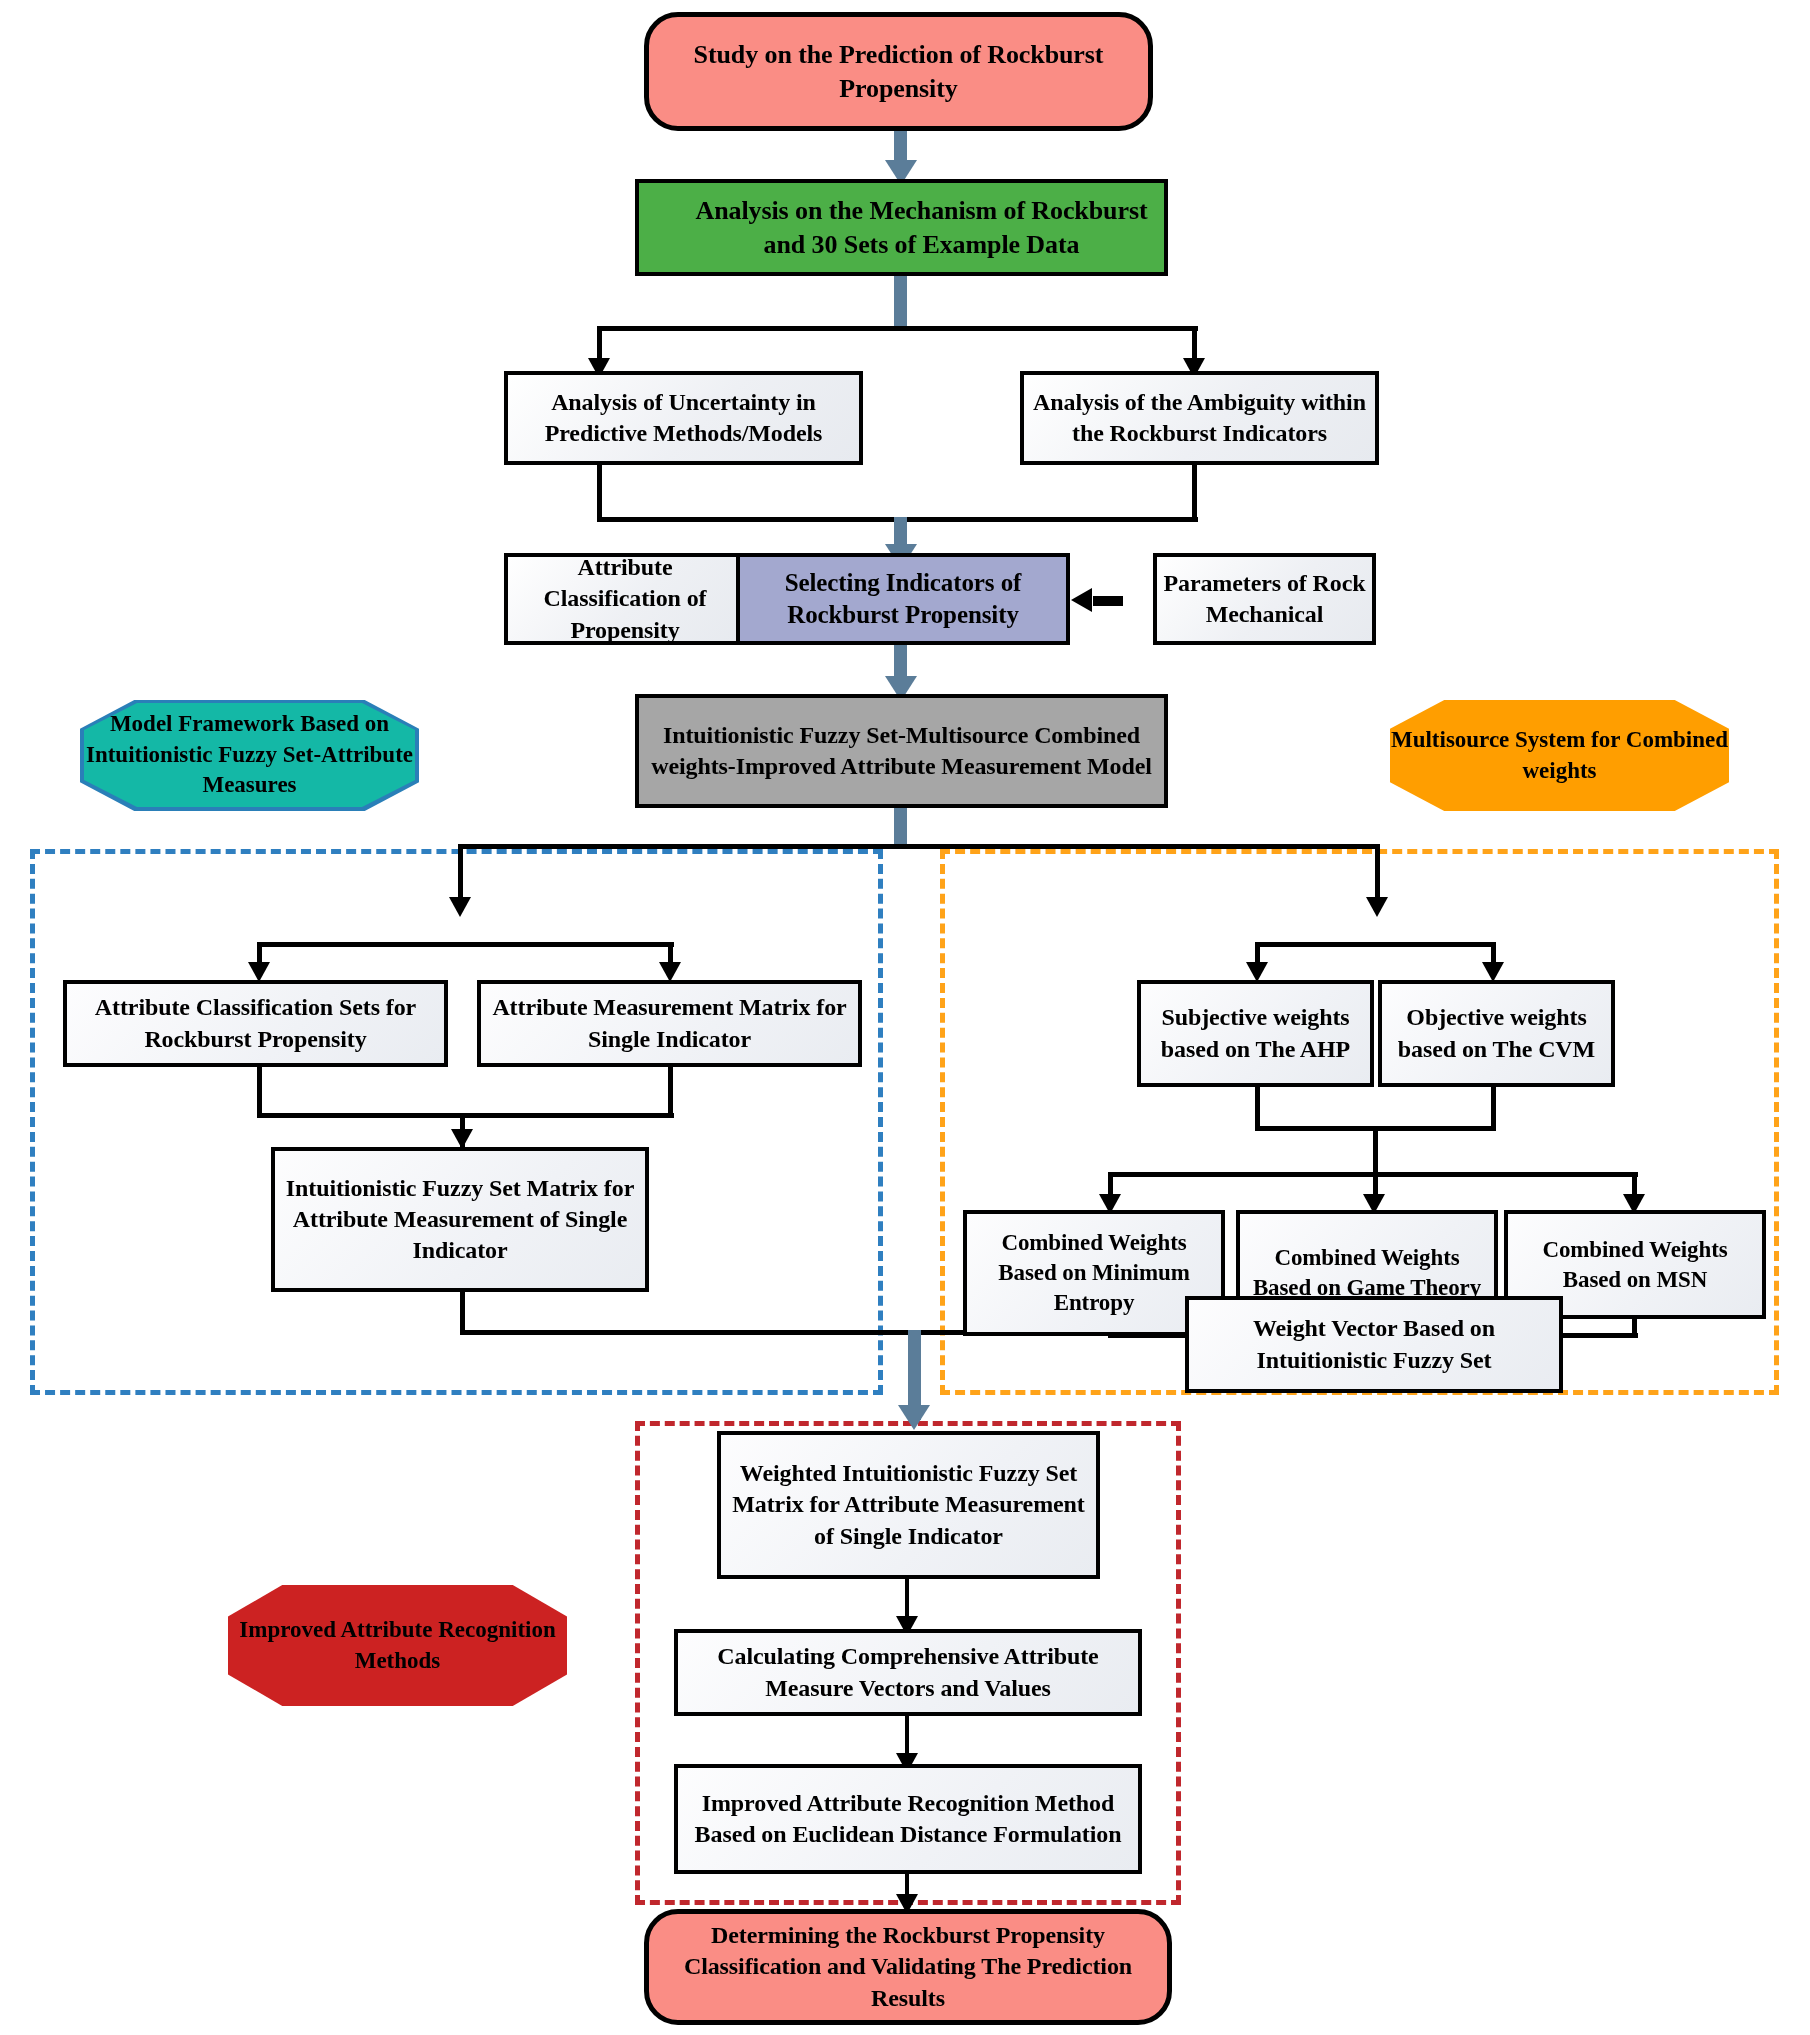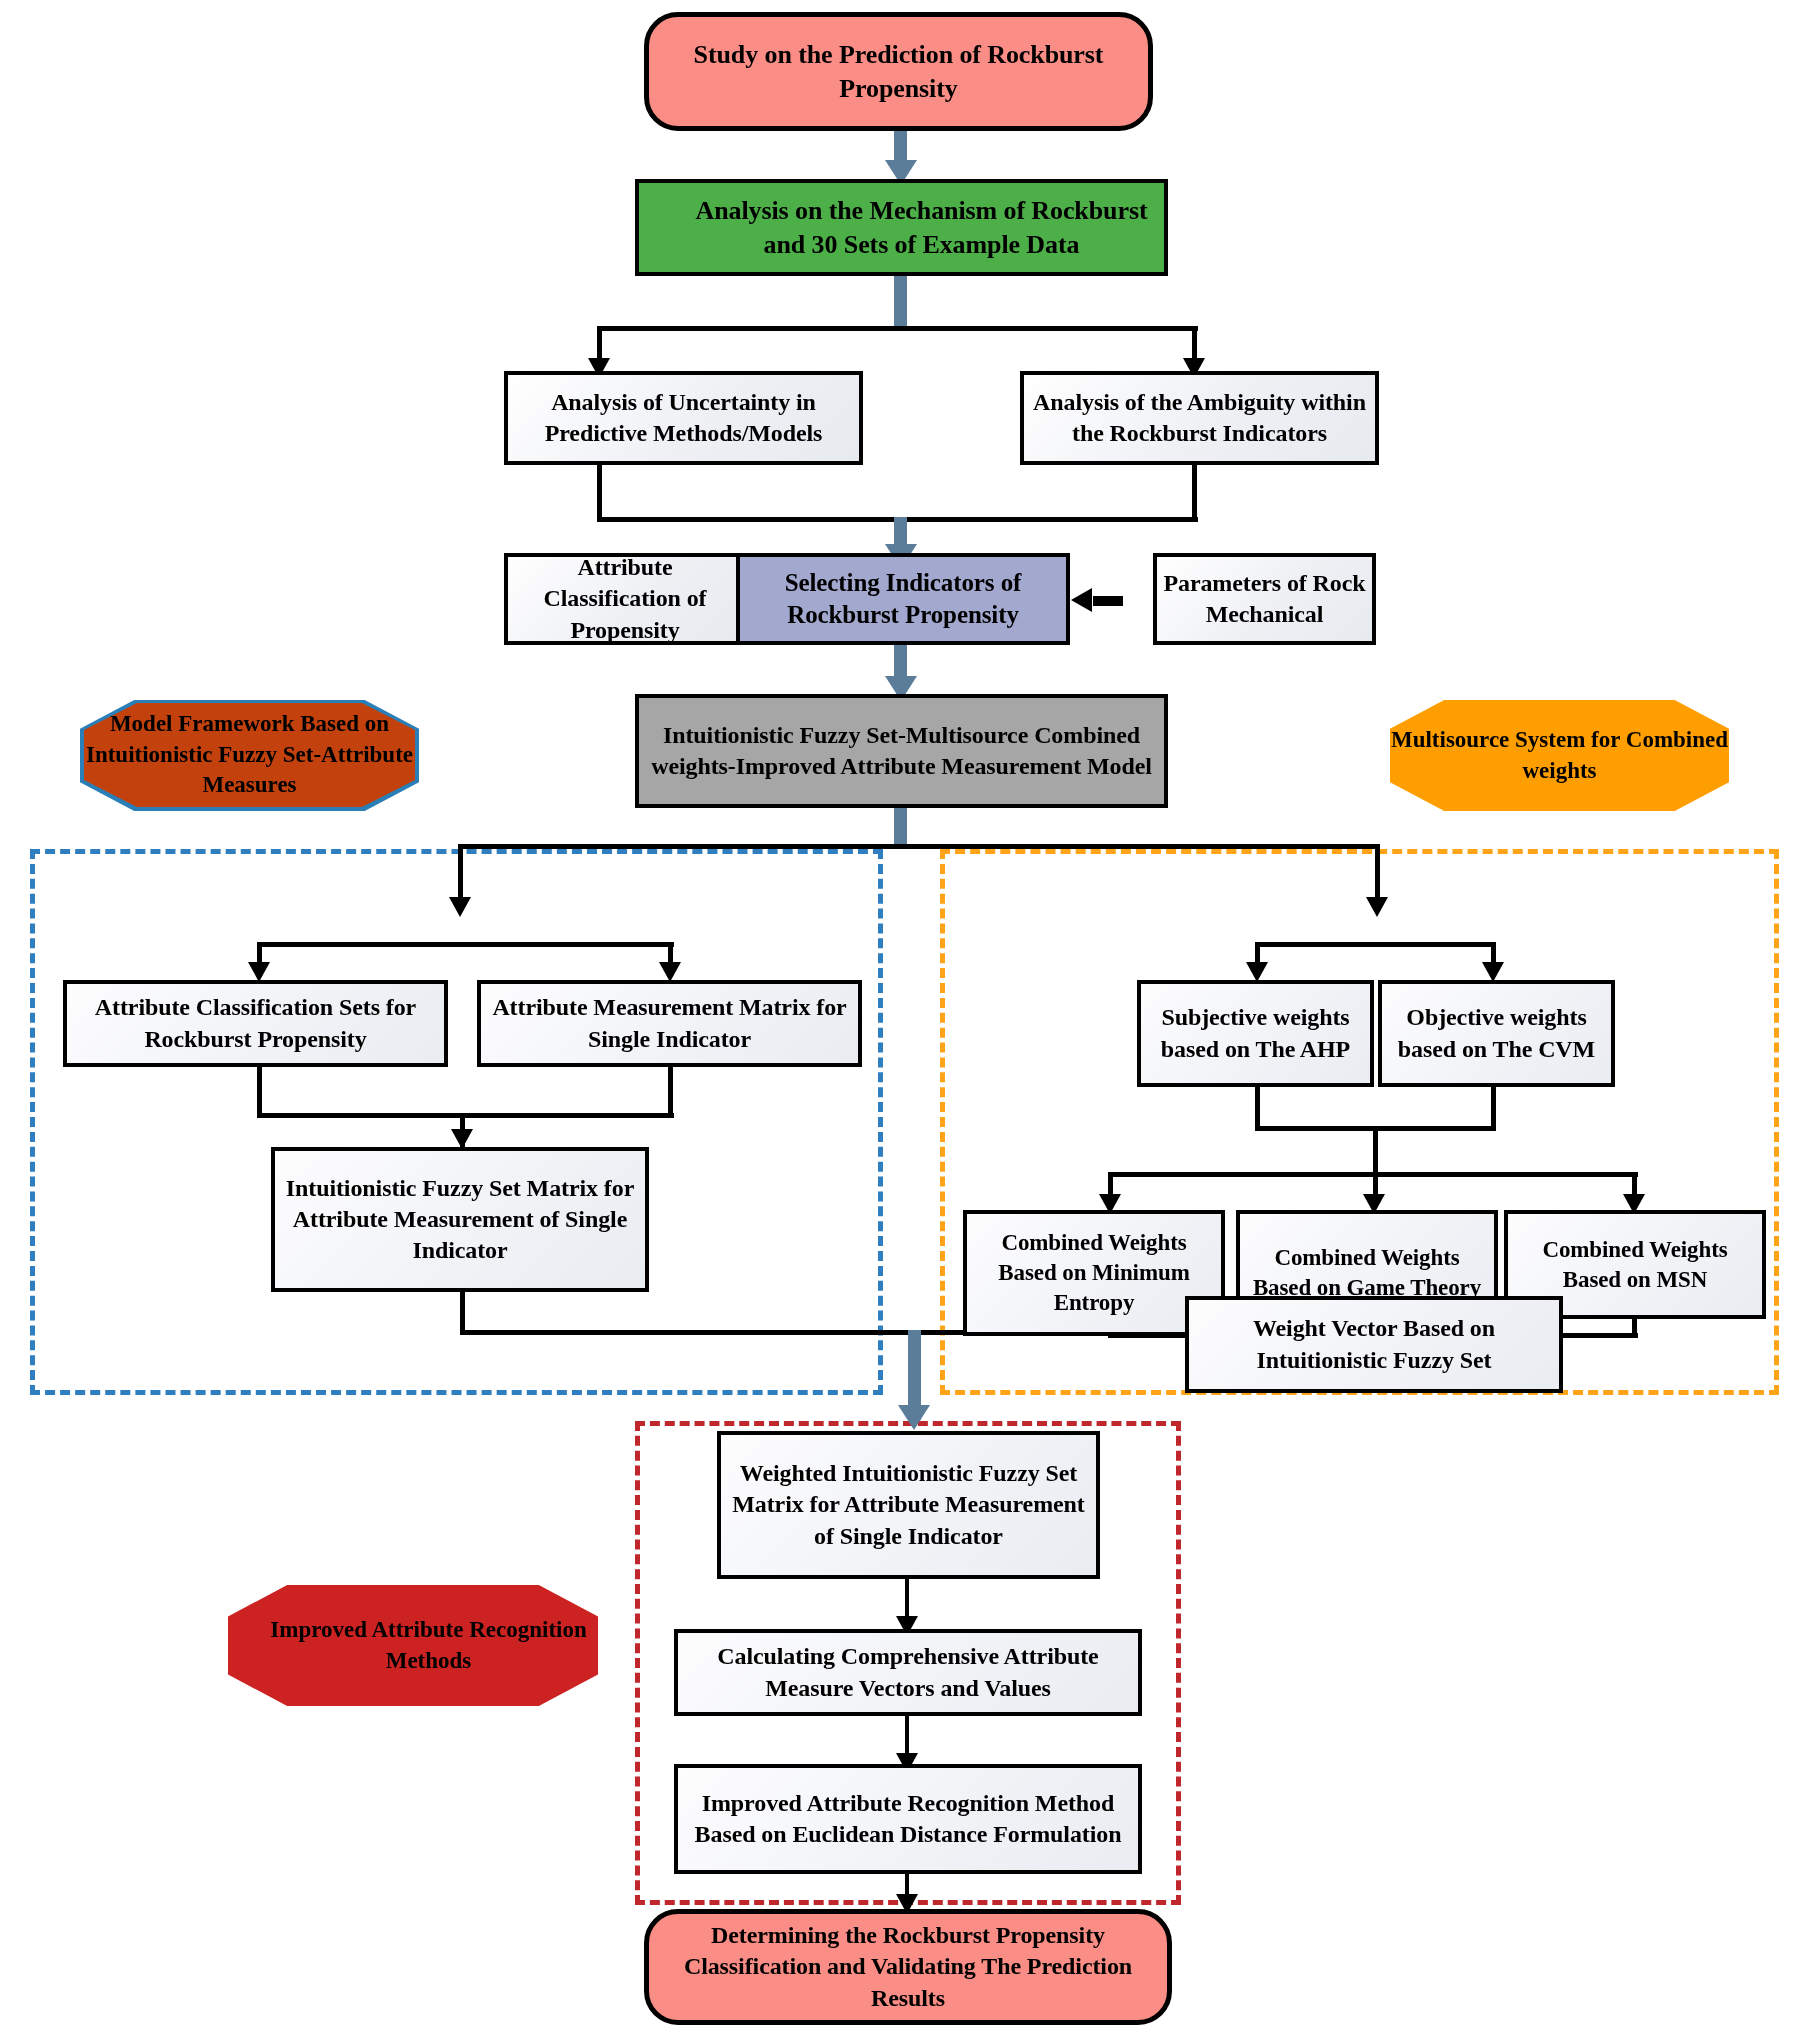--- a/index.html
+++ b/index.html
@@ -17,21 +17,21 @@
 
   .pill{border:5.3px solid #000;border-radius:34px;background:#fa8d85;}
   .green{border:4.4px solid #000;background:#4caf47;padding-left:40px;}
   .purple{border:4.4px solid #000;background:#a3a8cf;}
   .gray{border:4.4px solid #000;background:#a6a6a6;}
 
   
   .oct{position:absolute;display:flex;align-items:center;justify-content:center;
        text-align:center;font-weight:700;color:#000;line-height:1.32;
        clip-path:polygon(16% 0%,84% 0%,100% 26%,100% 74%,84% 100%,16% 100%,0% 74%,0% 26%);}
-  .oct-blue{background:#c2410c;border-radius:8px;}
+  .oct-blue{background:#14b8a6;border-radius:8px;}
   .oct-blue-border{background:#2a7fb8;}
   .oct-orange{background:#ff9e00;}
   .oct-red{background:#cc2222;}
 
   
   .group{position:absolute;box-sizing:border-box;background:transparent;}
   .g-blue{border:5.8px dashed #2f7fc0;}
   .g-orange{border:5.8px dashed #ffa319;}
   .g-red{border:5.8px dashed #c0272d;}
 
@@ -180,21 +180,21 @@
 
   <div class="oct oct-blue-border" style="left:80px;top:700px;width:339px;height:111px;"></div>
   <div class="oct oct-blue" style="left:84px;top:703px;width:331px;height:104px;font-size:23px;">
     <span>Model Framework Based on Intuitionistic Fuzzy Set-Attribute Measures</span>
   </div>
 
   <div class="oct oct-orange" style="left:1390px;top:700px;width:339px;height:111px;font-size:23px;">
     <span>Multisource System for Combined weights</span>
   </div>
 
-  <div class="oct oct-red" style="left:228px;top:1585px;width:339px;height:121px;font-size:23px;padding-left:31px;">
+  <div class="oct oct-red" style="left:228px;top:1585px;width:339px;height:121px;font-size:23px;">
     <span>Improved Attribute Recognition Methods</span>
   </div>
 
   <div class="node rect-plain" style="left:63px;top:980px;width:385px;height:87px;font-size:24px;">
     <span>Attribute Classification Sets for Rockburst Propensity</span>
   </div>
 
   <div class="node rect-plain" style="left:477px;top:980px;width:385px;height:87px;font-size:24px;">
     <span>Attribute Measurement Matrix for Single Indicator</span>
   </div>

